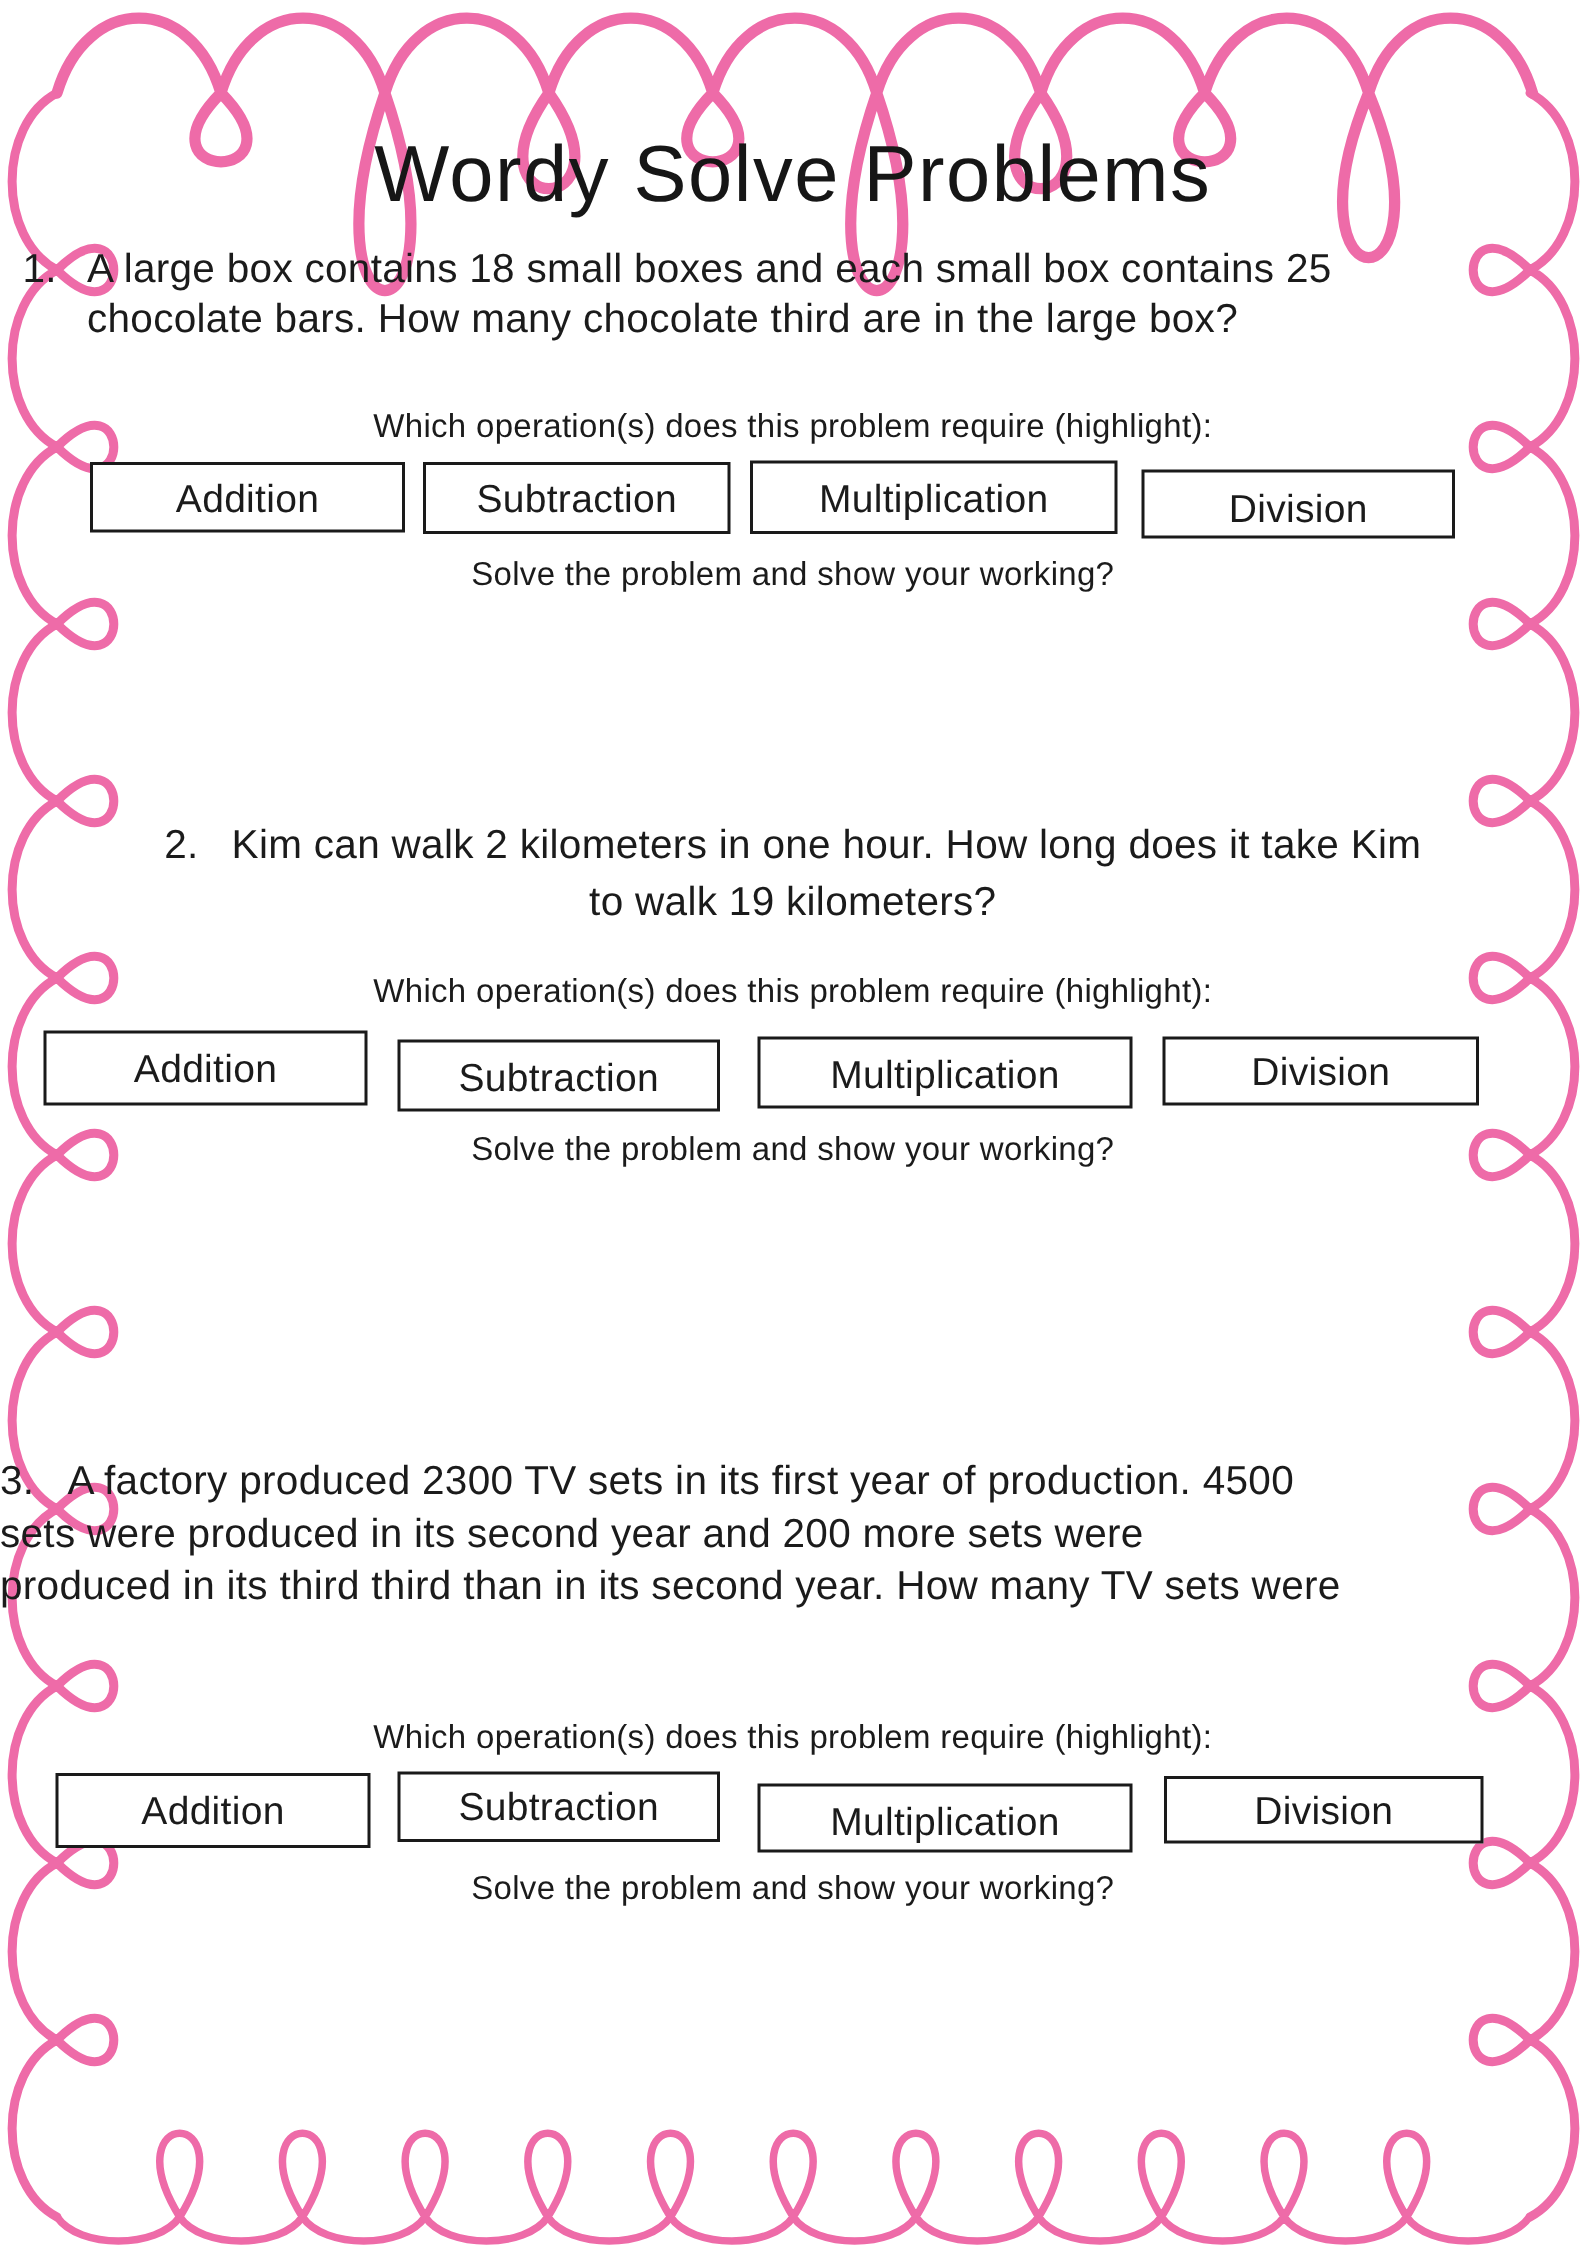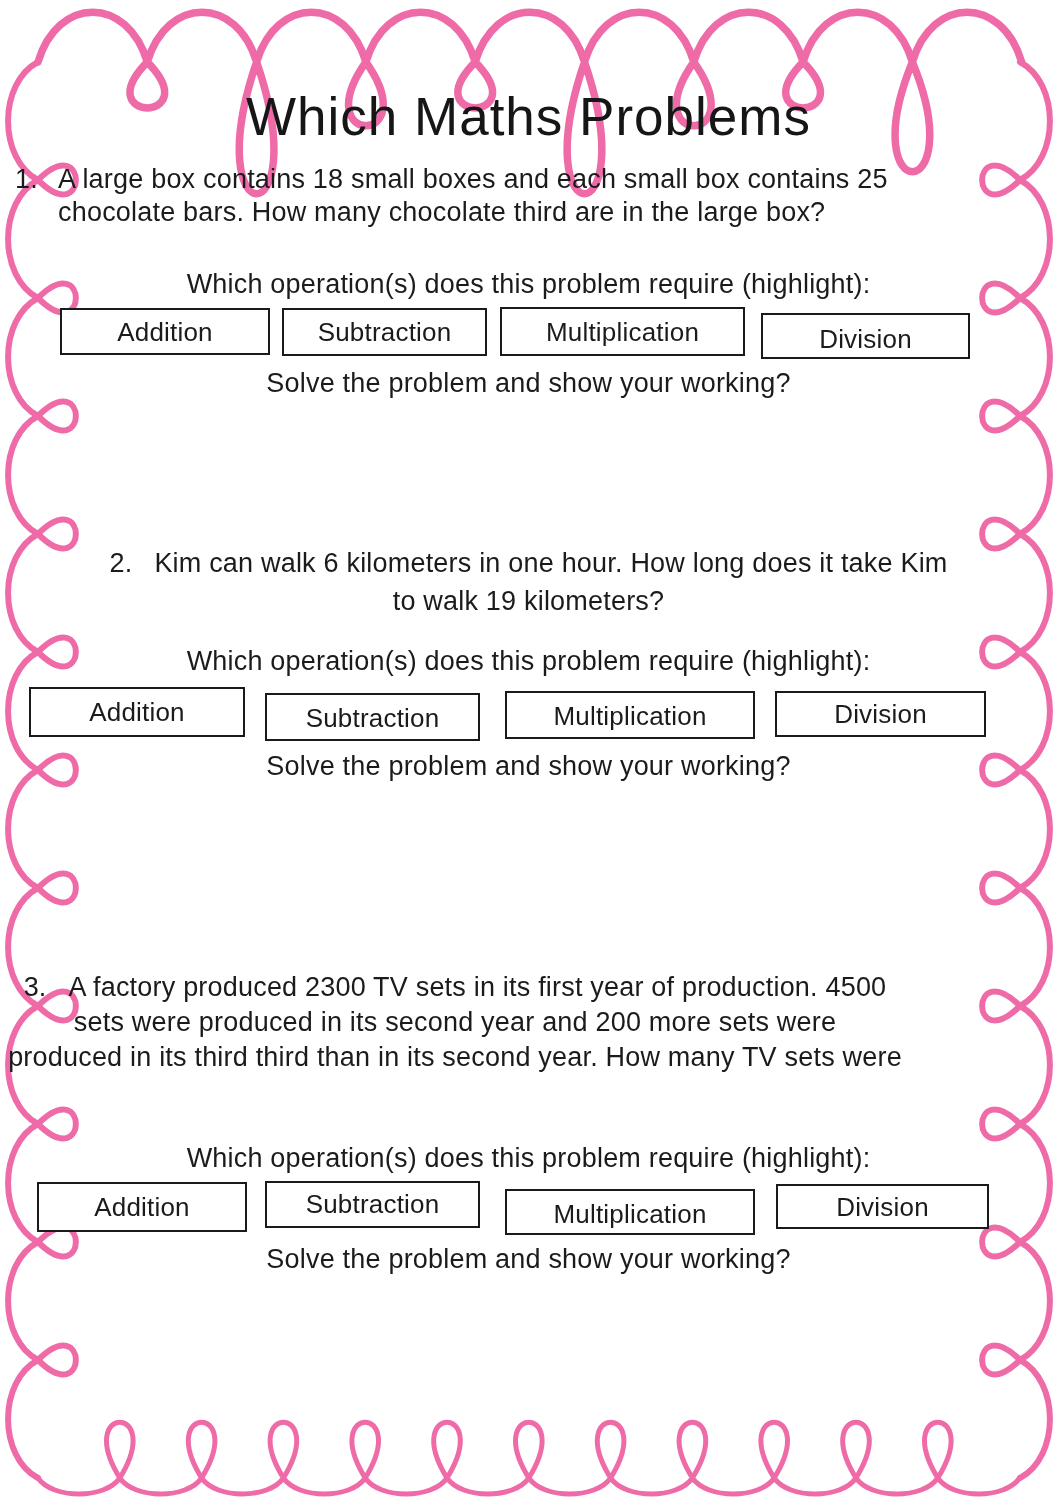--- a/index.html
+++ b/index.html
@@ -28,26 +28,26 @@
     font-size:53px;font-weight:400;letter-spacing:1px;color:#161616;
   }
 
   .problem{position:absolute;font-size:27px;letter-spacing:.2px;color:var(--ink);}
   .pline{white-space:nowrap;}
 
   .p1{top:163px;left:15px;width:1005px;display:flex;line-height:33px;}
   .p1 .pnum{flex:none;width:43px;}
 
   .p2{top:544px;left:0;width:1057px;text-align:center;line-height:38px;}
-  .p3{top:970px;left:0;width:910px;text-align:center;line-height:35px;}
+  .p3{top:970px;left:0;width:910px;text-align:left;line-height:35px;}
   .p2 .pnum,.p3 .pnum{margin-right:22px;}
 
   .prompt{
     position:absolute;left:0;width:1057px;text-align:center;
-    font-size:27px;letter-spacing:.2px;color:var(--ink);line-height:32px;
+    font-size:22px;letter-spacing:.2px;color:var(--ink);line-height:32px;
   }
   .w1{top:268px;} .s1{top:367px;}
   .w2{top:645px;} .s2{top:750px;}
   .w3{top:1142px;} .s3{top:1243px;}
 
   .ops-row{position:absolute;left:0;width:859px;height:58px;}
   .r1{top:307px;} .r2{top:687px;} .r3{top:1181px;}
   .op{
     position:absolute;box-sizing:border-box;
     border:2px solid var(--box-border);
@@ -74,21 +74,21 @@
 
 <div class="page">
 
   <svg class="border-svg" viewBox="0 0 1057 1501" aria-hidden="true">
     <path id="border-top" d="M 38 62 c 19.7 -66.5 89.6 -66.5 109.3 0 c 60 61.2 -60 61.2 0 0 c 19.7 -66.5 89.6 -66.5 109.3 0 c 60 175.6 -60 175.6 0 0 c 19.7 -66.5 89.6 -66.5 109.3 0 c 60 85.1 -60 85.1 0 0 c 19.7 -66.5 89.6 -66.5 109.3 0 c 60 61.2 -60 61.2 0 0 c 19.7 -66.5 89.6 -66.5 109.3 0 c 60 175.6 -60 175.6 0 0 c 19.7 -66.5 89.6 -66.5 109.3 0 c 60 85.1 -60 85.1 0 0 c 19.7 -66.5 89.6 -66.5 109.3 0 c 60 61.2 -60 61.2 0 0 c 19.7 -66.5 89.6 -66.5 109.3 0 c 60 146.3 -60 146.3 0 0 c 19.7 -66.5 89.6 -66.5 109.3 0"></path>
     <path id="border-left" d="M 38 62 c -39.9 21.2 -39.9 96.8 0 118 c 50.5 50 50.5 -50 0 0 c -39.9 21.2 -39.9 96.8 0 118 c 50.5 50 50.5 -50 0 0 c -39.9 21.2 -39.9 96.8 0 118 c 50.5 50 50.5 -50 0 0 c -39.9 21.2 -39.9 96.8 0 118 c 50.5 50 50.5 -50 0 0 c -39.9 21.2 -39.9 96.8 0 118 c 50.5 50 50.5 -50 0 0 c -39.9 21.2 -39.9 96.8 0 118 c 50.5 50 50.5 -50 0 0 c -39.9 21.2 -39.9 96.8 0 118 c 50.5 50 50.5 -50 0 0 c -39.9 21.2 -39.9 96.8 0 118 c 50.5 50 50.5 -50 0 0 c -39.9 21.2 -39.9 96.8 0 118 c 50.5 50 50.5 -50 0 0 c -39.9 21.2 -39.9 96.8 0 118 c 50.5 50 50.5 -50 0 0 c -39.9 21.2 -39.9 96.8 0 118 c 50.5 50 50.5 -50 0 0 c -39.9 21.2 -39.9 96.8 0 118"></path>
     <path id="border-right" d="M 1020 62 c 39.9 21.2 39.9 96.8 0 118 c -50.5 50 -50.5 -50 0 0 c 39.9 21.2 39.9 96.8 0 118 c -50.5 50 -50.5 -50 0 0 c 39.9 21.2 39.9 96.8 0 118 c -50.5 50 -50.5 -50 0 0 c 39.9 21.2 39.9 96.8 0 118 c -50.5 50 -50.5 -50 0 0 c 39.9 21.2 39.9 96.8 0 118 c -50.5 50 -50.5 -50 0 0 c 39.9 21.2 39.9 96.8 0 118 c -50.5 50 -50.5 -50 0 0 c 39.9 21.2 39.9 96.8 0 118 c -50.5 50 -50.5 -50 0 0 c 39.9 21.2 39.9 96.8 0 118 c -50.5 50 -50.5 -50 0 0 c 39.9 21.2 39.9 96.8 0 118 c -50.5 50 -50.5 -50 0 0 c 39.9 21.2 39.9 96.8 0 118 c -50.5 50 -50.5 -50 0 0 c 39.9 21.2 39.9 96.8 0 118 c -50.5 50 -50.5 -50 0 0 c 39.9 21.2 39.9 96.8 0 118"></path>
     <path id="border-bottom" d="M 38 1478 c 14.7 21.3 67.1 21.3 81.8 0 c 46 -74.5 -46 -74.5 0 0 c 14.7 21.3 67.1 21.3 81.8 0 c 46 -74.5 -46 -74.5 0 0 c 14.7 21.3 67.1 21.3 81.8 0 c 46 -74.5 -46 -74.5 0 0 c 14.7 21.3 67.1 21.3 81.8 0 c 46 -74.5 -46 -74.5 0 0 c 14.7 21.3 67.1 21.3 81.8 0 c 46 -74.5 -46 -74.5 0 0 c 14.7 21.3 67.1 21.3 81.8 0 c 46 -74.5 -46 -74.5 0 0 c 14.7 21.3 67.1 21.3 81.8 0 c 46 -74.5 -46 -74.5 0 0 c 14.7 21.3 67.1 21.3 81.8 0 c 46 -74.5 -46 -74.5 0 0 c 14.7 21.3 67.1 21.3 81.8 0 c 46 -74.5 -46 -74.5 0 0 c 14.7 21.3 67.1 21.3 81.8 0 c 46 -74.5 -46 -74.5 0 0 c 14.7 21.3 67.1 21.3 81.8 0 c 46 -74.5 -46 -74.5 0 0 c 14.7 21.3 67.1 21.3 81.8 0"></path>
   </svg>
 
-  <h1 class="title">Which Maths Problems</h1>
+  <h1 class="title">Wordy Solve Problems</h1>
 
   <section class="problem p1">
     <span class="pnum">1.</span>
     <div>
       <div class="pline">A large box contains 18 small boxes and each small box contains 25</div>
       <div class="pline">chocolate bars. How many chocolate third are in the large box?</div>
     </div>
   </section>
 
   <div class="prompt w1">Which operation(s) does this problem require (highlight):</div>
@@ -97,21 +97,21 @@
     <div class="op">Addition</div>
     <div class="op">Subtraction</div>
     <div class="op">Multiplication</div>
     <div class="op">Division</div>
   </div>
 
   <div class="prompt s1">Solve the problem and show your working?</div>
 
   <section class="problem p2">
     <div class="pline">
-      <span class="pnum">2.</span><span>Kim can walk 6 kilometers in one hour. How long does it take Kim</span>
+      <span class="pnum">2.</span><span>Kim can walk 2 kilometers in one hour. How long does it take Kim</span>
     </div>
     <div class="pline">to walk 19 kilometers?</div>
   </section>
 
   <div class="prompt w2">Which operation(s) does this problem require (highlight):</div>
 
   <div class="ops-row r2">
     <div class="op">Addition</div>
     <div class="op">Subtraction</div>
     <div class="op">Multiplication</div>

